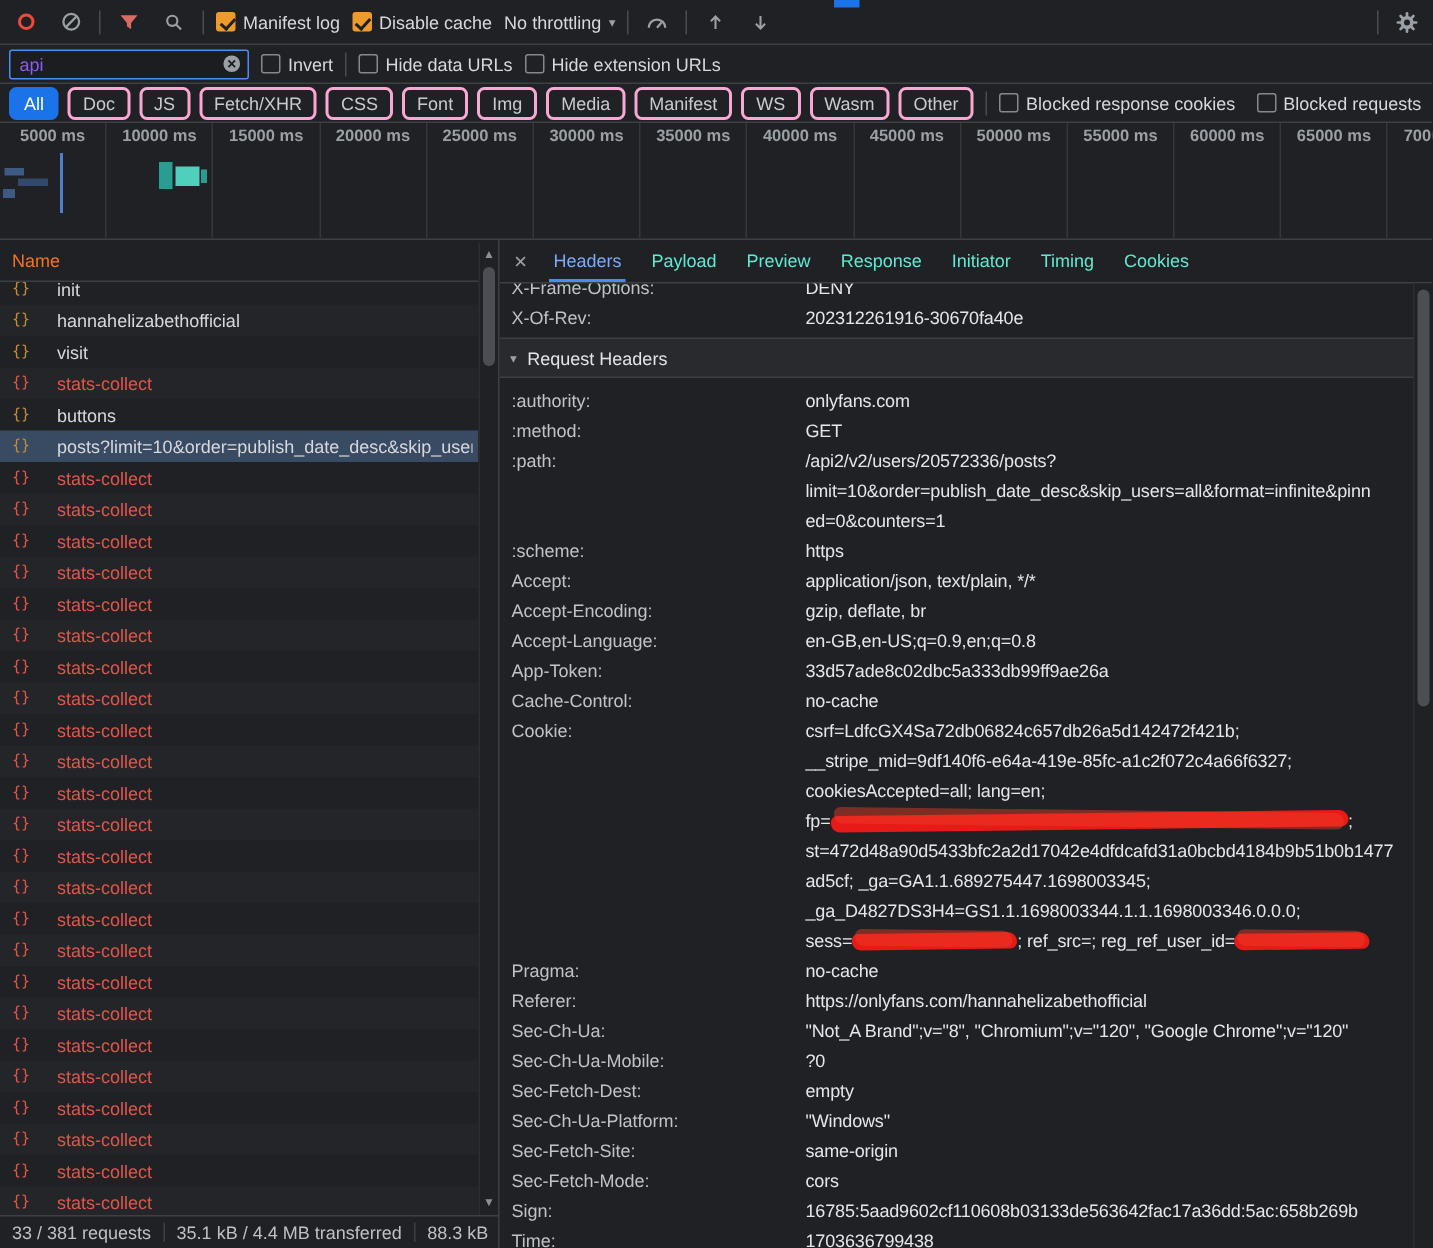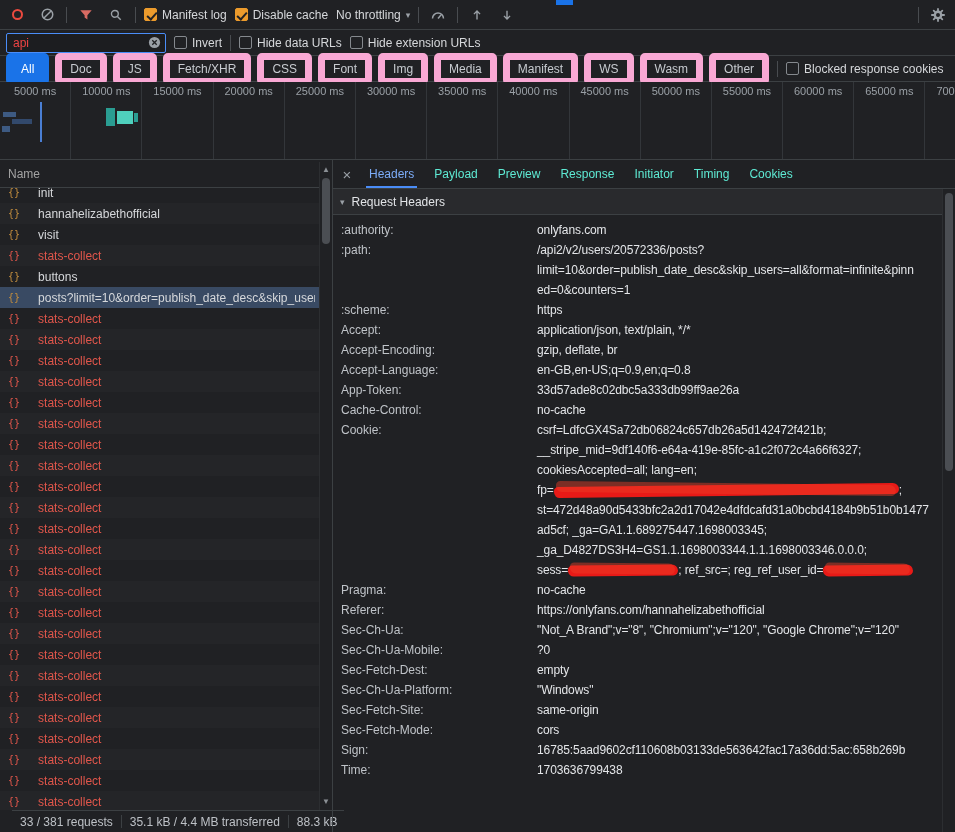--- a/index.html
+++ b/index.html
@@ -26,56 +26,56 @@
   .cb { display:flex; align-items:center; gap:5px; color:#d6d8db; white-space:nowrap; flex:none; }
   .box { width:13px; height:13px; border-radius:2px; border:1.5px solid #85898e; position:relative; flex:none; background:transparent; }
   .cb.checked .box { background:#ec9b2c; border-color:#ec9b2c; }
   .cb.checked .box::after { content:""; position:absolute; left:3.5px; top:0.5px; width:4px; height:8px;
     border:solid #202124; border-width:0 2px 2px 0; transform:rotate(42deg); }
 
   .dropdown { display:flex; align-items:center; gap:5px; color:#d6d8db; white-space:nowrap; }
   .caret { color:#9aa0a6; font-size:9px; }
 
   .filter-input { display:flex; align-items:center; justify-content:space-between; width:160px; height:20px;
-    border:1.5px solid #4a8df8; border-radius:2px; background:#1c1d20; padding:0 4px 0 6px; color:#ef4444; flex:none; }
+    border:1.5px solid #4a8df8; border-radius:2px; background:#1c1d20; padding:0 4px 0 6px; color:#8b5cf6; flex:none; }
 
   .chips { display:flex; align-items:center; gap:6px; }
-  .chip { padding:2px 8px; border:7px solid #f9a8d4; border-radius:5px; color:#c7cbd0; white-space:nowrap; }
+  .chip { padding:2px 8px; border:2px solid #f9a8d4; border-radius:5px; color:#c7cbd0; white-space:nowrap; }
   .chip.active { background:#1a73e8; border-color:#1a73e8; color:#ffffff; }
   .chips-cbs { display:flex; align-items:center; gap:14px; }
 
   
-  .overview { position:relative; height:78px; border-bottom:1px solid #3c4043; overflow:hidden; background:#202124; }
+  .overview { position:relative; height:78px; border-bottom:1px solid #3c4043; overflow:hidden; background:#202124;font-weight:bold; }
   .ov-segs { display:flex; height:100%; }
   .ov-seg { width:71.2px; flex:none; border-right:1px solid #33363a; text-align:center; padding-top:3px;
     color:#9aa0a6; font-size:11px; white-space:nowrap; }
   .ov-mark { position:absolute; }
 
   
   .split { display:flex; height:672px; }
 
   .left { position:relative; width:332px; flex:none; }
-  .name-header { height:28px; line-height:28px; padding-left:8px; color:#a3a3a3; border-bottom:1px solid #3c4043; }
+  .name-header { height:28px; line-height:28px; padding-left:8px; color:#f97316; border-bottom:1px solid #3c4043; }
   .req-rows { position:absolute; top:28px; bottom:22px; left:0; right:13px; overflow:hidden; }
   .req-rows-inner { margin-top:-6px; }
   .req-row { height:21px; display:flex; align-items:center; gap:6px; padding:0 4px 0 8px; color:#d6d8db; }
   .req-row:nth-child(even) { background:#242528; }
   .req-row.error, .req-row.error .ricon { color:#e0564b; }
   .req-row.selected { background:#394a63; }
   .ricon { font-family:"DejaVu Sans Mono", monospace; font-size:10px; color:#c08c3e; flex:none; }
   .rlabel { white-space:nowrap; overflow:hidden; flex:1;margin-left:12px; }
 
   .vscroll { position:absolute; right:0; width:13px; background:#202124; border-left:1px solid #2c2e31; }
   .left .vscroll { top:2px; bottom:22px; }
   .vs-arrow { position:absolute; left:0; width:100%; text-align:center; color:#8b9095; font-size:8px; line-height:12px; height:12px; }
   .vs-arrow.up { top:2px; } .vs-arrow.down { bottom:2px; }
   .vs-thumb { position:absolute; left:2px; width:8px; background:#4b4e53; border-radius:4px; }
   .left .vs-thumb { top:16px; height:66px; }
 
-  .status-bar { position:absolute; left:12px; bottom:0; width:332px; height:22px; display:flex; align-items:center;
+  .status-bar { position:absolute; left:0; bottom:0; width:332px; height:22px; display:flex; align-items:center;
     border-top:1px solid #3c4043; background:#202124; color:#bdc1c6; overflow:hidden; }
   .sb-item { padding:0 8px; white-space:nowrap; }
   .sb-sep { width:1px; height:13px; background:#3c4043; flex:none; }
 
   .right { position:relative; flex:1; border-left:1px solid #3c4043; overflow:hidden; }
   .tabs { height:29px; display:flex; align-items:center; border-bottom:1px solid #3c4043; padding:0 2px; }
   .close-x { width:24px; text-align:center; color:#9aa0a6; font-size:15px; flex:none; }
   .tabs-list { display:flex; height:100%; }
   .tab { padding:0 10px; line-height:28px; color:#5eead4; position:relative; white-space:nowrap; }
   .tab.active { color:#7cacf8; }
@@ -406,28 +406,42 @@
             <div class="tab active">Headers</div>
             <div class="tab">Payload</div>
             <div class="tab">Preview</div>
             <div class="tab">Response</div>
             <div class="tab">Initiator</div>
             <div class="tab">Timing</div>
             <div class="tab">Cookies</div>
           </div>
       </div>
       <div class="detail-content">
+        <div class="pre-rows">
+            <div class="hrow">
+              <div class="hkey">X-Frame-Options:</div>
+              <div class="hval">DENY</div>
+            </div>
+            <div class="hrow">
+              <div class="hkey">X-Of-Rev:</div>
+              <div class="hval">202312261916-30670fa40e</div>
+            </div>
+          </div>
         <div class="section-hdr">
           <span class="tri">▾</span>
           <span>Request Headers</span>
         </div>
         <div class="hrows">
             <div class="hrow">
               <div class="hkey">:authority:</div>
               <div class="hval">onlyfans.com</div>
+            </div>
+            <div class="hrow">
+              <div class="hkey">:method:</div>
+              <div class="hval">GET</div>
             </div>
             <div class="hrow">
               <div class="hkey">:path:</div>
               <div class="hval">
                 <div class="vline">/api2/v2/users/20572336/posts?</div>
                 <div class="vline">limit=10&amp;order=publish_date_desc&amp;skip_users=all&amp;format=infinite&amp;pinn</div>
                 <div class="vline">ed=0&amp;counters=1</div>
               </div>
             </div>
             <div class="hrow">

